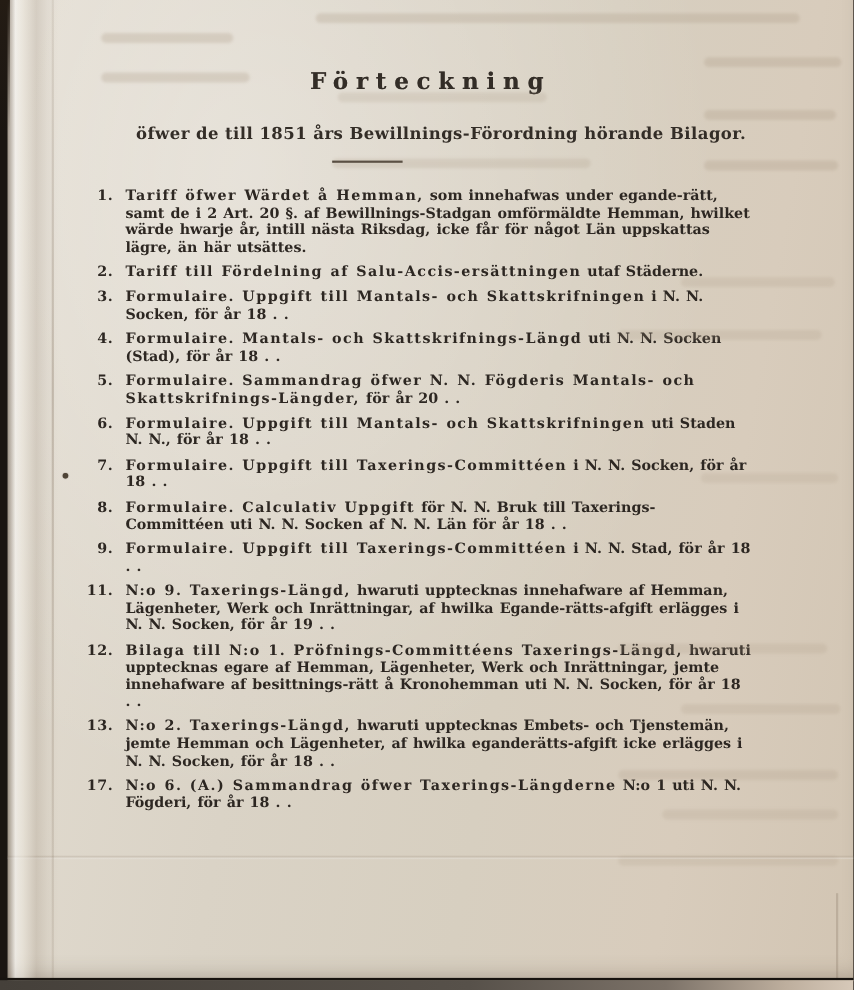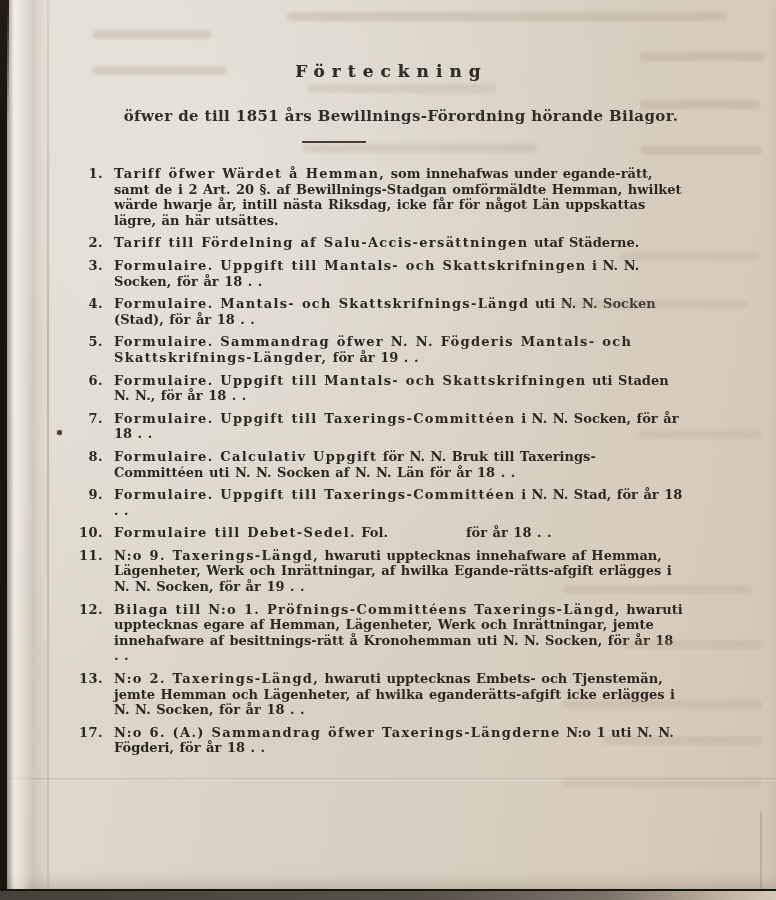--- a/index.html
+++ b/index.html
@@ -49,21 +49,21 @@
   .crease-v-br {
     position:absolute; width:2px; background:rgba(110,92,72,0.22); filter:blur(0.5px);
   }
   .ink-spot {
     position:absolute; width:5px; height:5px; border-radius:50%;
     background:#4e4336; box-shadow:0 0 1px rgba(60,48,36,0.8);
   }
   
   .title {
     margin:0; padding-top:61px; text-align:center;
-    font-size:17px; font-weight:bold; letter-spacing:7px;
+    font-size:21px; font-weight:bold; letter-spacing:7px;
     color:#332d27; text-shadow:0 0 0.6px rgba(51,45,39,0.6);
   }
   .subtitle {
     margin-top:26px; text-align:center;
     font-size:15px; font-weight:bold; letter-spacing:0.4px;
     color:#332d27;
     padding-left:19px;
   }
   .rule {
     width:64px; height:2px; background:#453c32;
@@ -128,21 +128,21 @@
     <span class="txt"><span class="lead">Formulaire. Uppgift till Mantals- och Skattskrifningen</span> <span class="rest">i N. N. Socken, för år 18 . .</span></span>
   </li>
 
   <li class="item">
     <span class="num">4.</span>
     <span class="txt"><span class="lead">Formulaire. Mantals- och Skattskrifnings-Längd</span> <span class="rest">uti N. N. Socken (Stad), för år 18 . .</span></span>
   </li>
 
   <li class="item">
     <span class="num">5.</span>
-    <span class="txt"><span class="lead">Formulaire. Sammandrag öfwer N. N. Fögderis Mantals- och Skattskrifnings-Längder,</span> <span class="rest">för år 19 . .</span></span>
+    <span class="txt"><span class="lead">Formulaire. Sammandrag öfwer N. N. Fögderis Mantals- och Skattskrifnings-Längder,</span> <span class="rest">för år 20 . .</span></span>
   </li>
 
   <li class="item">
     <span class="num">6.</span>
     <span class="txt"><span class="lead">Formulaire. Uppgift till Mantals- och Skattskrifningen</span> <span class="rest">uti Staden N. N., för år 18 . .</span></span>
   </li>
 
   <li class="item">
     <span class="num">7.</span>
     <span class="txt"><span class="lead">Formulaire. Uppgift till Taxerings-Committéen</span> <span class="rest">i N. N. Socken, för år 18 . .</span></span>
@@ -151,24 +151,20 @@
   <li class="item">
     <span class="num">8.</span>
     <span class="txt"><span class="lead">Formulaire. Calculativ Uppgift</span> <span class="rest">för N. N. Bruk till Taxerings-Committéen uti N. N. Socken af N. N. Län för år 18 . .</span></span>
   </li>
 
   <li class="item">
     <span class="num">9.</span>
     <span class="txt"><span class="lead">Formulaire. Uppgift till Taxerings-Committéen</span> <span class="rest">i N. N. Stad, för år 18 . .</span></span>
   </li>
 
-  <li class="item">
-    <span class="num">10.</span>
-    <span class="txt"><span class="lead">Formulaire till Debet-Sedel.</span> <span class="rest">Fol.      för år 18 . .</span></span>
-  </li>
 
   <li class="item">
     <span class="num">11.</span>
     <span class="txt"><span class="lead">N:o 9. Taxerings-Längd,</span> <span class="rest">hwaruti upptecknas innehafware af Hemman, Lägenheter, Werk och Inrättningar, af hwilka Egande-rätts-afgift erlägges i N. N. Socken, för år 19 . .</span></span>
   </li>
 
   <li class="item">
     <span class="num">12.</span>
     <span class="txt"><span class="lead">Bilaga till N:o 1. Pröfnings-Committéens Taxerings-Längd,</span> <span class="rest">hwaruti upptecknas egare af Hemman, Lägenheter, Werk och Inrättningar, jemte innehafware af besittnings-rätt å Kronohemman uti N. N. Socken, för år 18 . .</span></span>
   </li>

